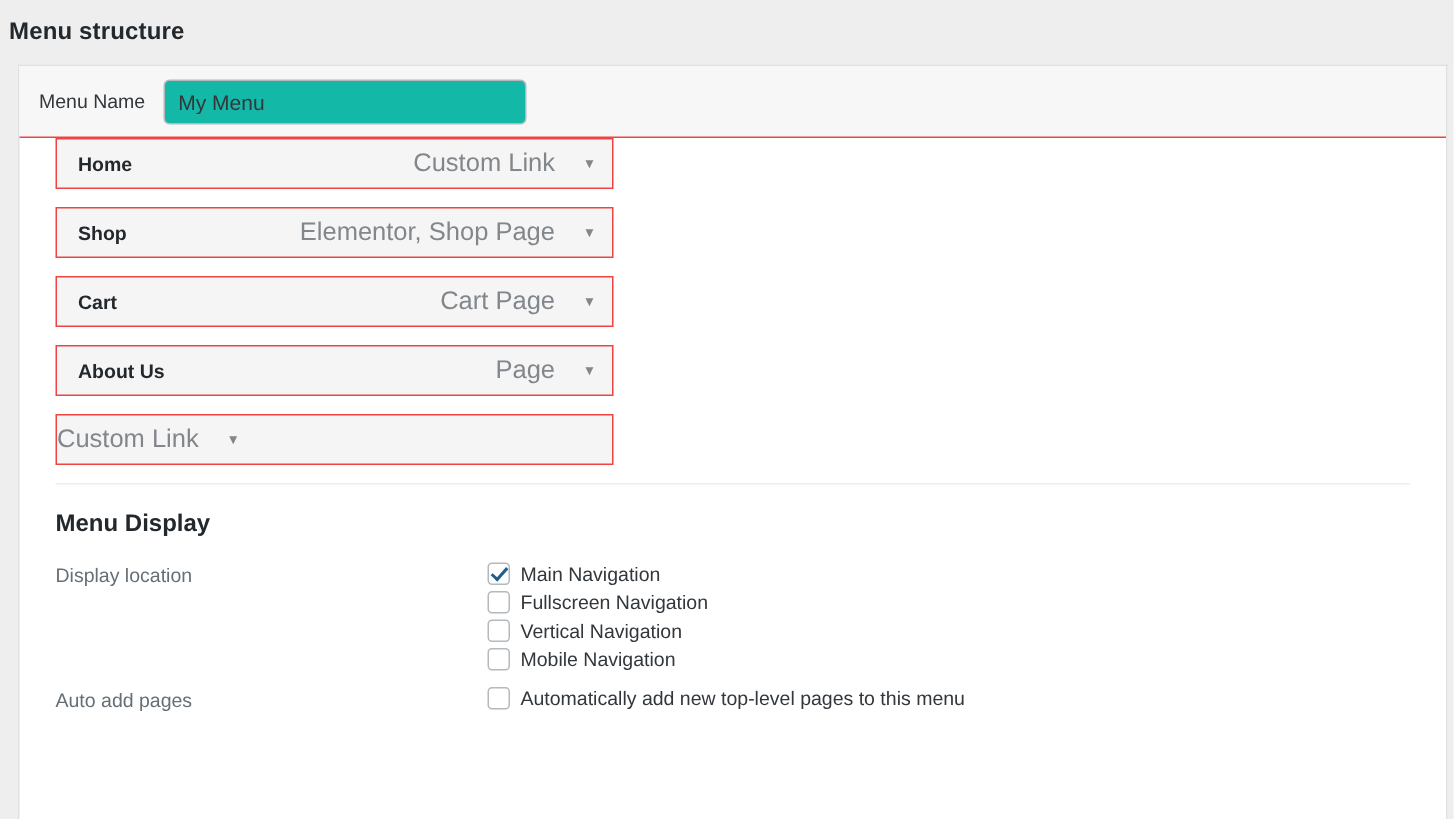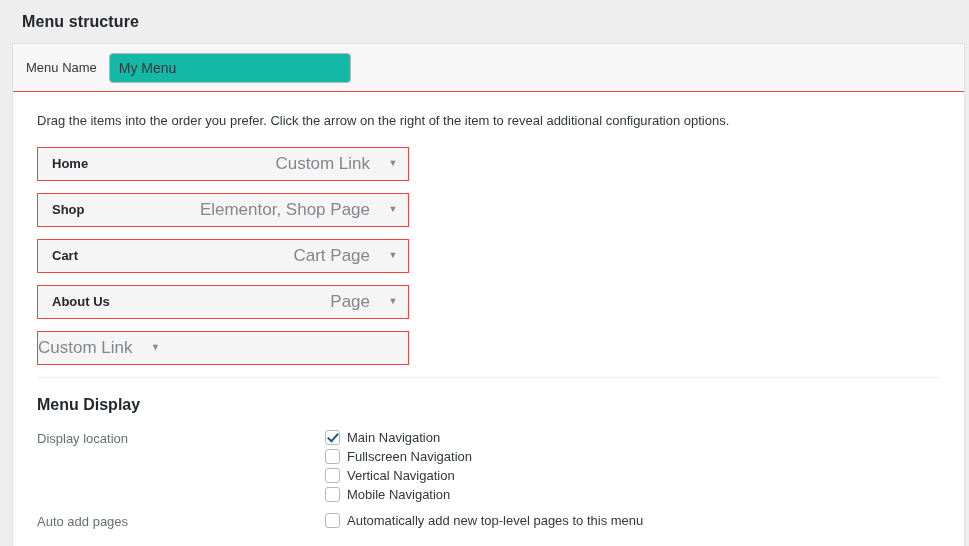--- a/index.html
+++ b/index.html
@@ -16,21 +16,21 @@
     color: #23282d;
     overflow: hidden;
   }
 
   
   .topbar {
     height: 43px;
     background: #eeeeee;
     display: flex;
     align-items: center;
-    padding-left: 22px;
+    padding-left: 6px;
   }
   .page-title {
     font-size: 16px;
     font-weight: bold;
     color: #23282d;
     letter-spacing: .1px;
   }
 
   
   .panel {
@@ -193,21 +193,20 @@
 
 <div class="panel">
 
   <div class="panel-header">
     <label class="menu-name-label">Menu Name</label>
     <input class="menu-name-input" type="text" value="My Menu" style="">
   </div>
 
   <div class="panel-body">
 
-    <div class="drag-hint">Drag the items into the order you prefer. Click the arrow on the right of the item to reveal additional configuration options.</div>
 
     <div class="menu-items">
 
       <div class="menu-item">
         <span class="menu-item-title">Home</span>
         <span class="menu-item-type">Custom Link</span>
         <span class="toggle-arrow">▼</span>
       </div>
 
       <div class="menu-item">

